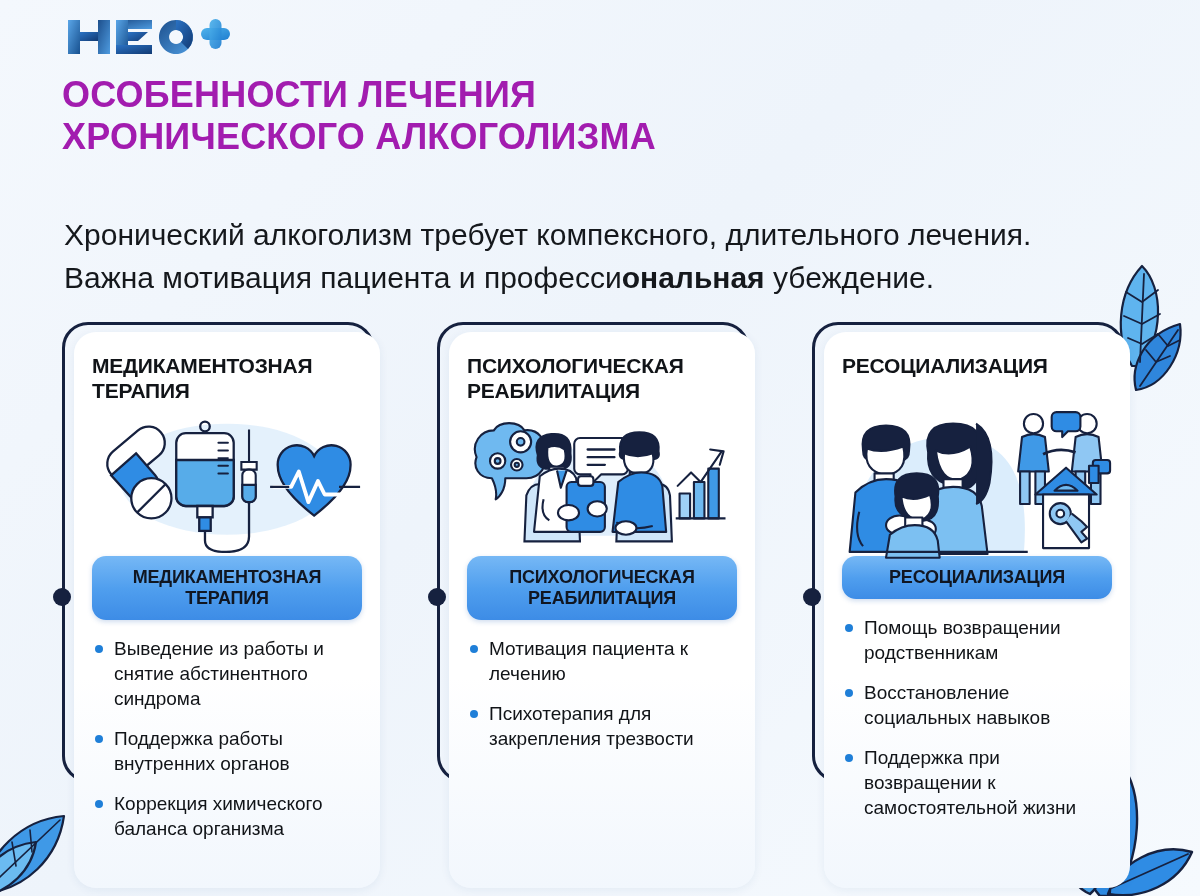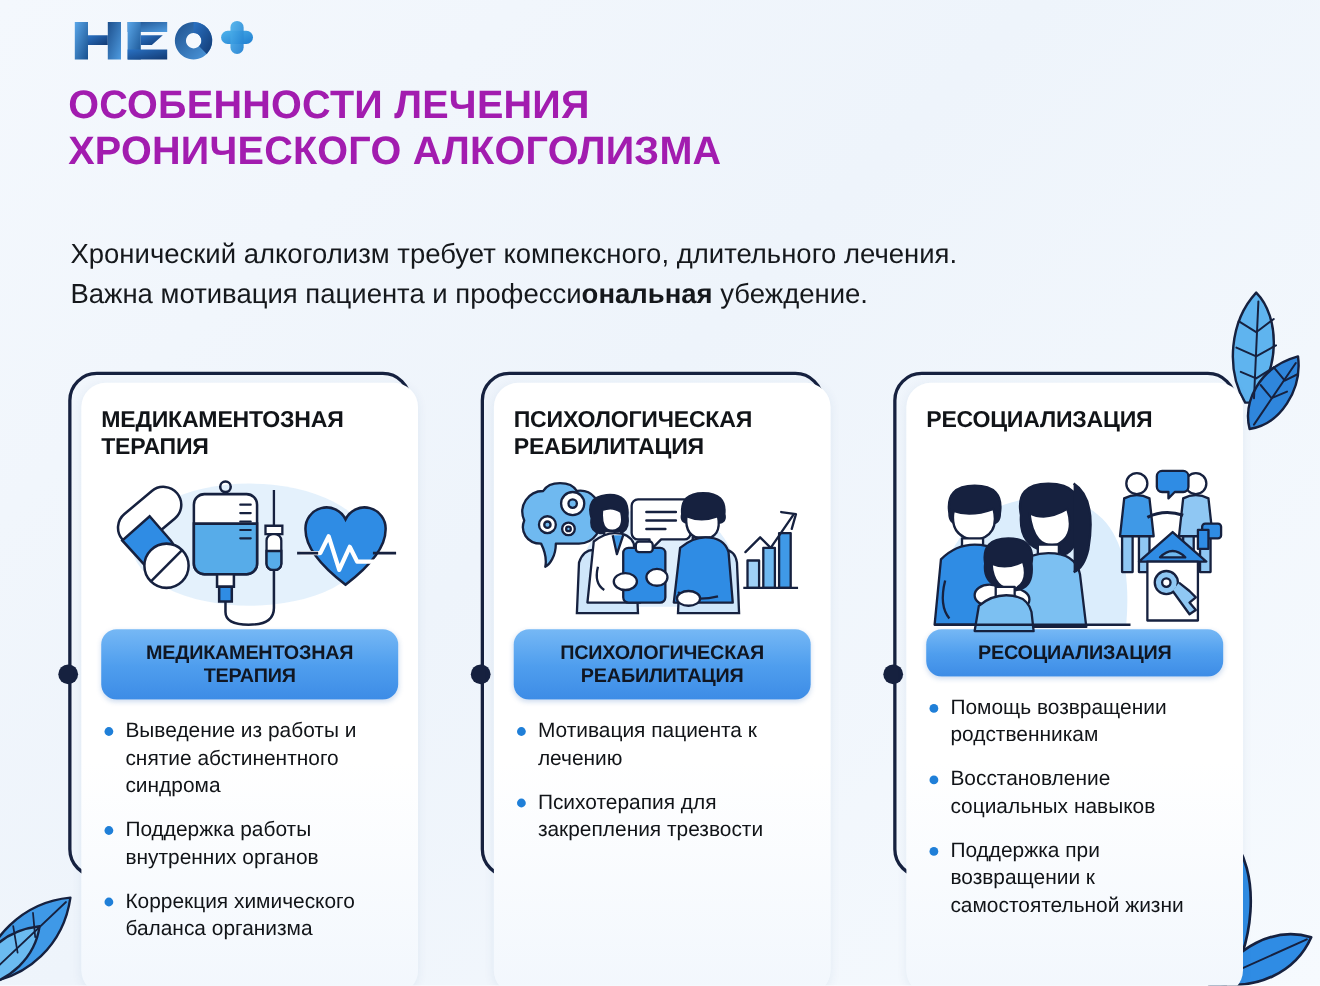--- a/index.html
+++ b/index.html
@@ -43,39 +43,39 @@
     letter-spacing: 0.2px;
     color: #a21caf;
   }
   #page-title .tl { display: block; white-space: nowrap; }
 
   #page-subtitle {
     position: absolute;
     top: 214px;
     left: 64px;
     width: 1090px;
-    font-size: 25px;
+    font-size: 30px;
     line-height: 1.42;
     color: #15181c;
   }
   #page-subtitle .sl { display: block; white-space: nowrap; }
   #page-subtitle b { font-weight: bold; }
 
   
   #cards-row {
     position: absolute;
     top: 322px;
     left: 0;
     width: 1200px;
     height: 574px;
   }
 
   .card-wrap {
     position: absolute;
-    top: 16px;
+    top: 0;
     width: 312px;
     height: 460px;
   }
   #card-wrap-0 { left: 62px; }
   #card-wrap-1 { left: 437px; }
   #card-wrap-2 { left: 812px; }
 
   
   .card-frame {
     position: absolute;

